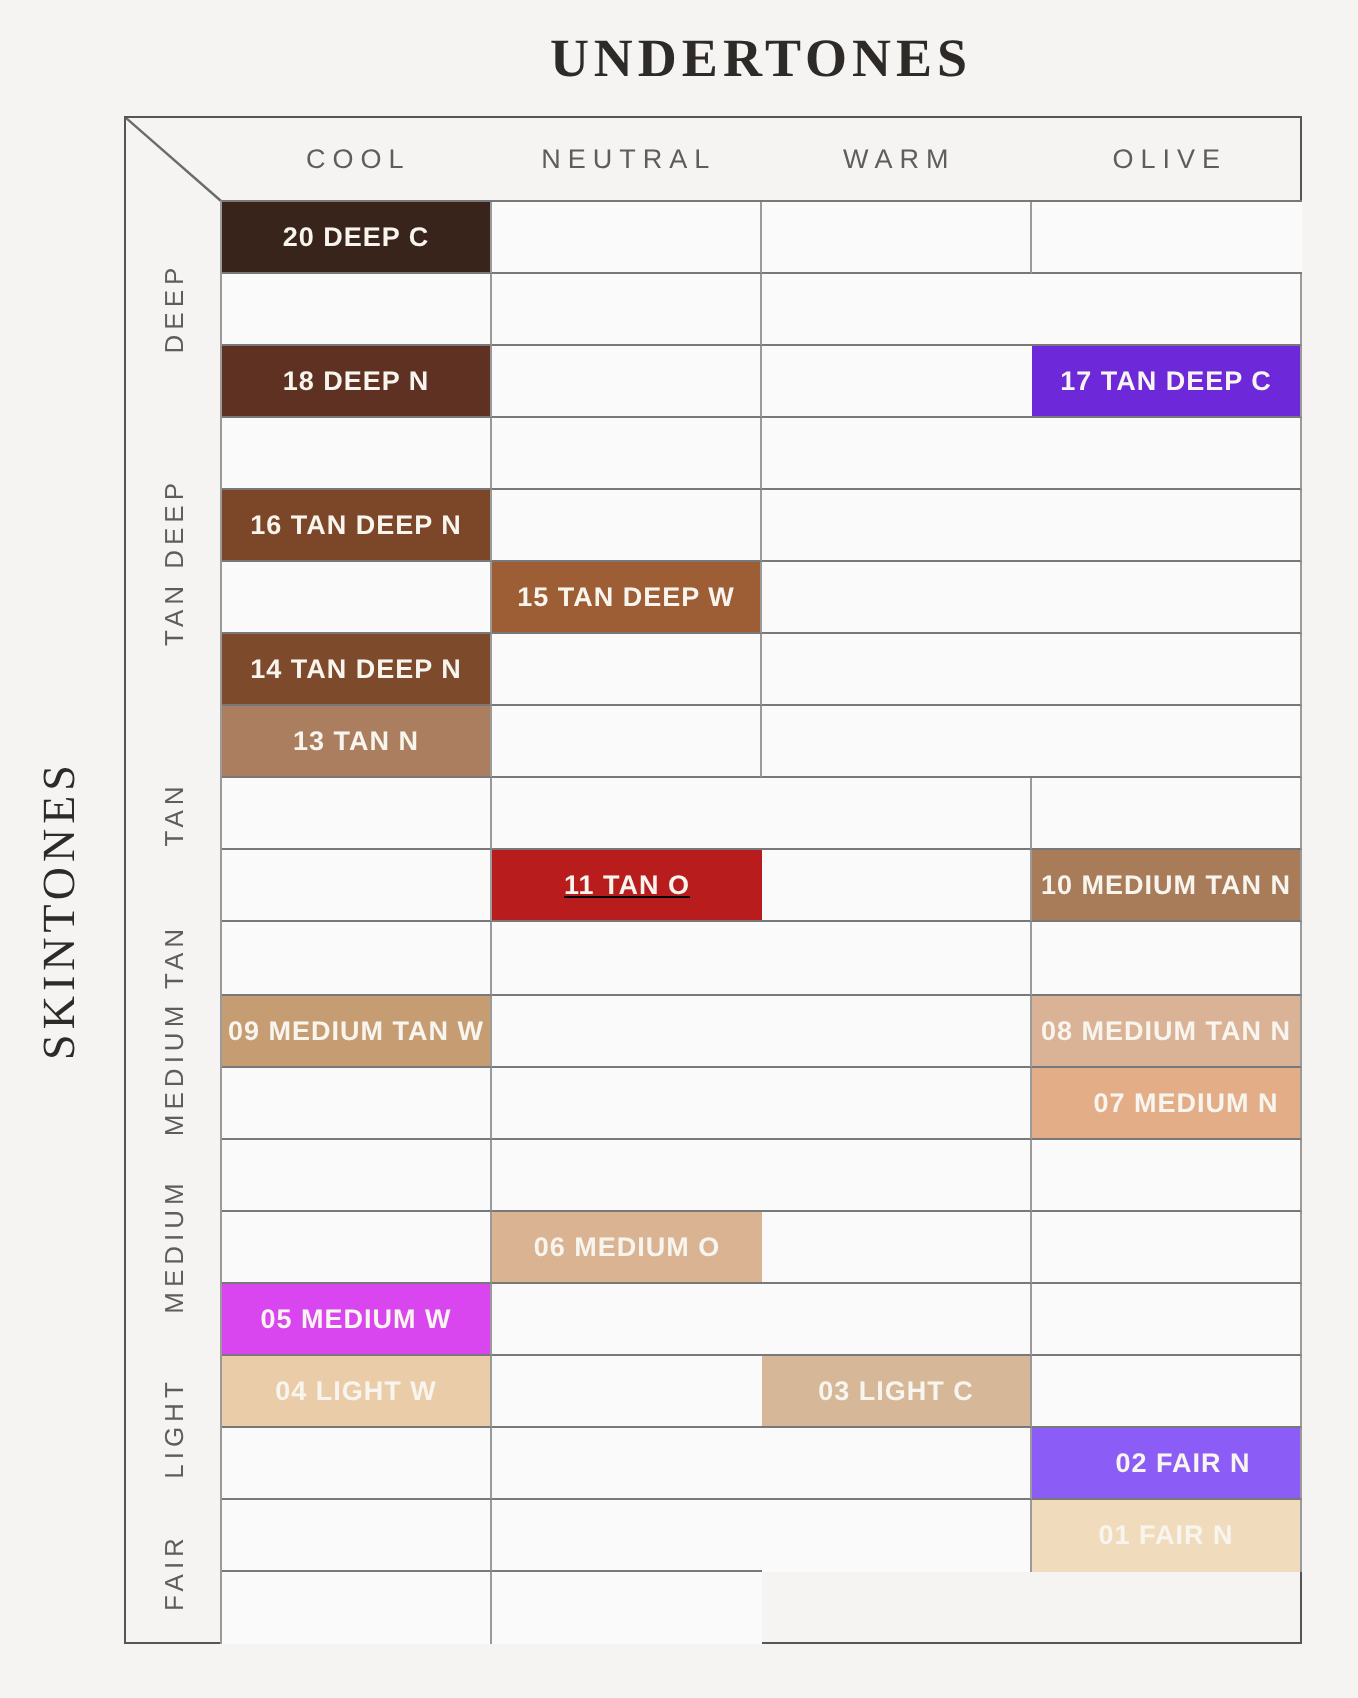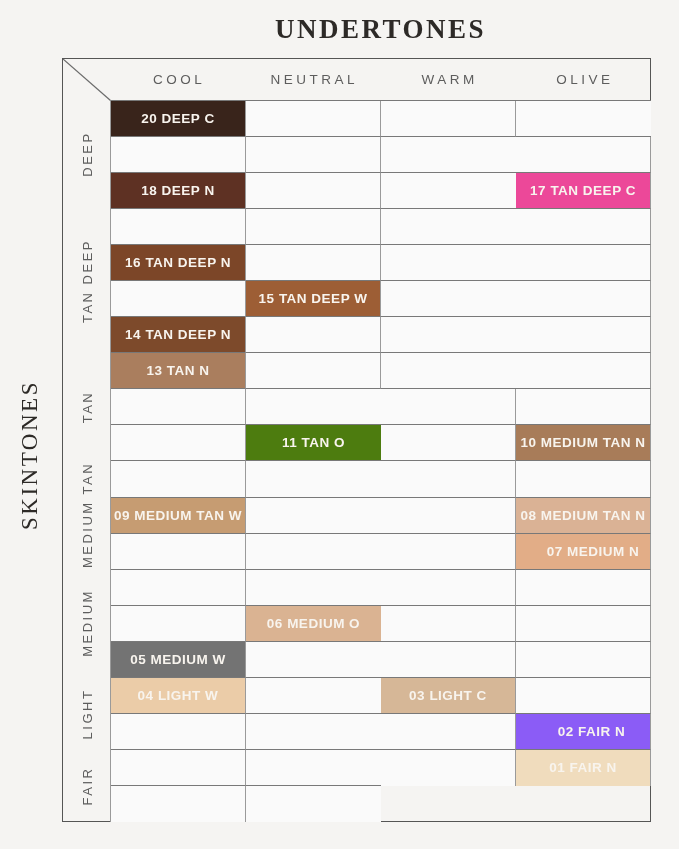--- a/index.html
+++ b/index.html
@@ -89,21 +89,21 @@
         <div class="cell lastc"></div>
         <div class="cell"></div>
         <div class="cell"></div>
         <div class="cell lastc"></div>
         <div class="cell"></div>
         <div class="cell" style="background: rgb(94, 49, 35);">
           <span class="swatch-label">18 DEEP N</span>
         </div>
         <div class="cell"></div>
         <div class="cell lastc"></div>
-        <div class="cell" style="background: #ec4899;">
+        <div class="cell" style="background: #6d28d9;">
           <span class="swatch-label">17 TAN DEEP C</span>
         </div>
         <div class="cell"></div>
         <div class="cell"></div>
         <div class="cell lastc"></div>
         <div class="cell"></div>
         <div class="cell" style="background: rgb(124, 70, 40);">
           <span class="swatch-label">16 TAN DEEP N</span>
         </div>
         <div class="cell"></div>
@@ -125,21 +125,21 @@
           <span class="swatch-label">13 TAN N</span>
         </div>
         <div class="cell"></div>
         <div class="cell lastc"></div>
         <div class="cell"></div>
         <div class="cell"></div>
         <div class="cell lastc"></div>
         <div class="cell"></div>
         <div class="cell"></div>
         <div class="cell"></div>
-        <div class="cell lastc" style="background: #4d7c0f;">
+        <div class="cell lastc" style="background: #b91c1c; text-decoration: underline;">
           <span class="swatch-label">11 TAN O</span>
         </div>
         <div class="cell"></div>
         <div class="cell" style="background: rgb(168, 124, 89);">
           <span class="swatch-label">10 MEDIUM TAN N</span>
         </div>
         <div class="cell"></div>
         <div class="cell lastc"></div>
         <div class="cell"></div>
         <div class="cell"></div>
@@ -160,21 +160,21 @@
         <div class="cell"></div>
         <div class="cell lastc"></div>
         <div class="cell"></div>
         <div class="cell"></div>
         <div class="cell"></div>
         <div class="cell lastc" style="background: rgb(218, 179, 146);">
           <span class="swatch-label">06 MEDIUM O</span>
         </div>
         <div class="cell"></div>
         <div class="cell"></div>
-        <div class="cell" style="background: #737373;">
+        <div class="cell" style="background: #d946ef;">
           <span class="swatch-label">05 MEDIUM W</span>
         </div>
         <div class="cell lastc"></div>
         <div class="cell"></div>
         <div class="cell"></div>
         <div class="cell" style="background: rgb(235, 204, 168);">
           <span class="swatch-label">04 LIGHT W</span>
         </div>
         <div class="cell lastc"></div>
         <div class="cell" style="background: rgb(214, 183, 151);">

